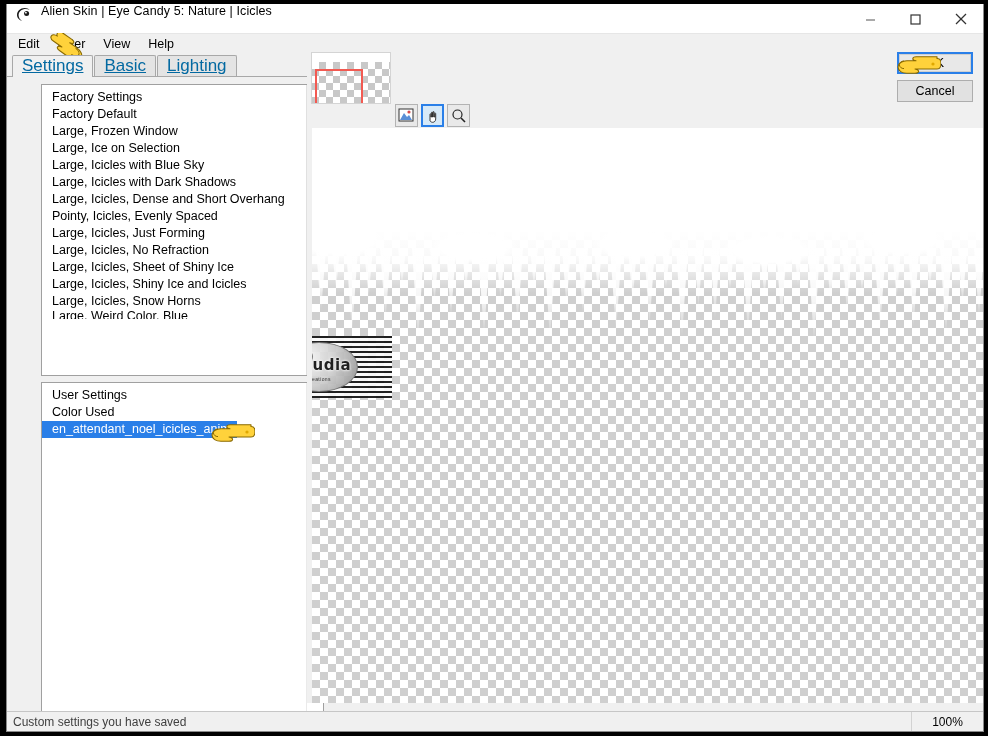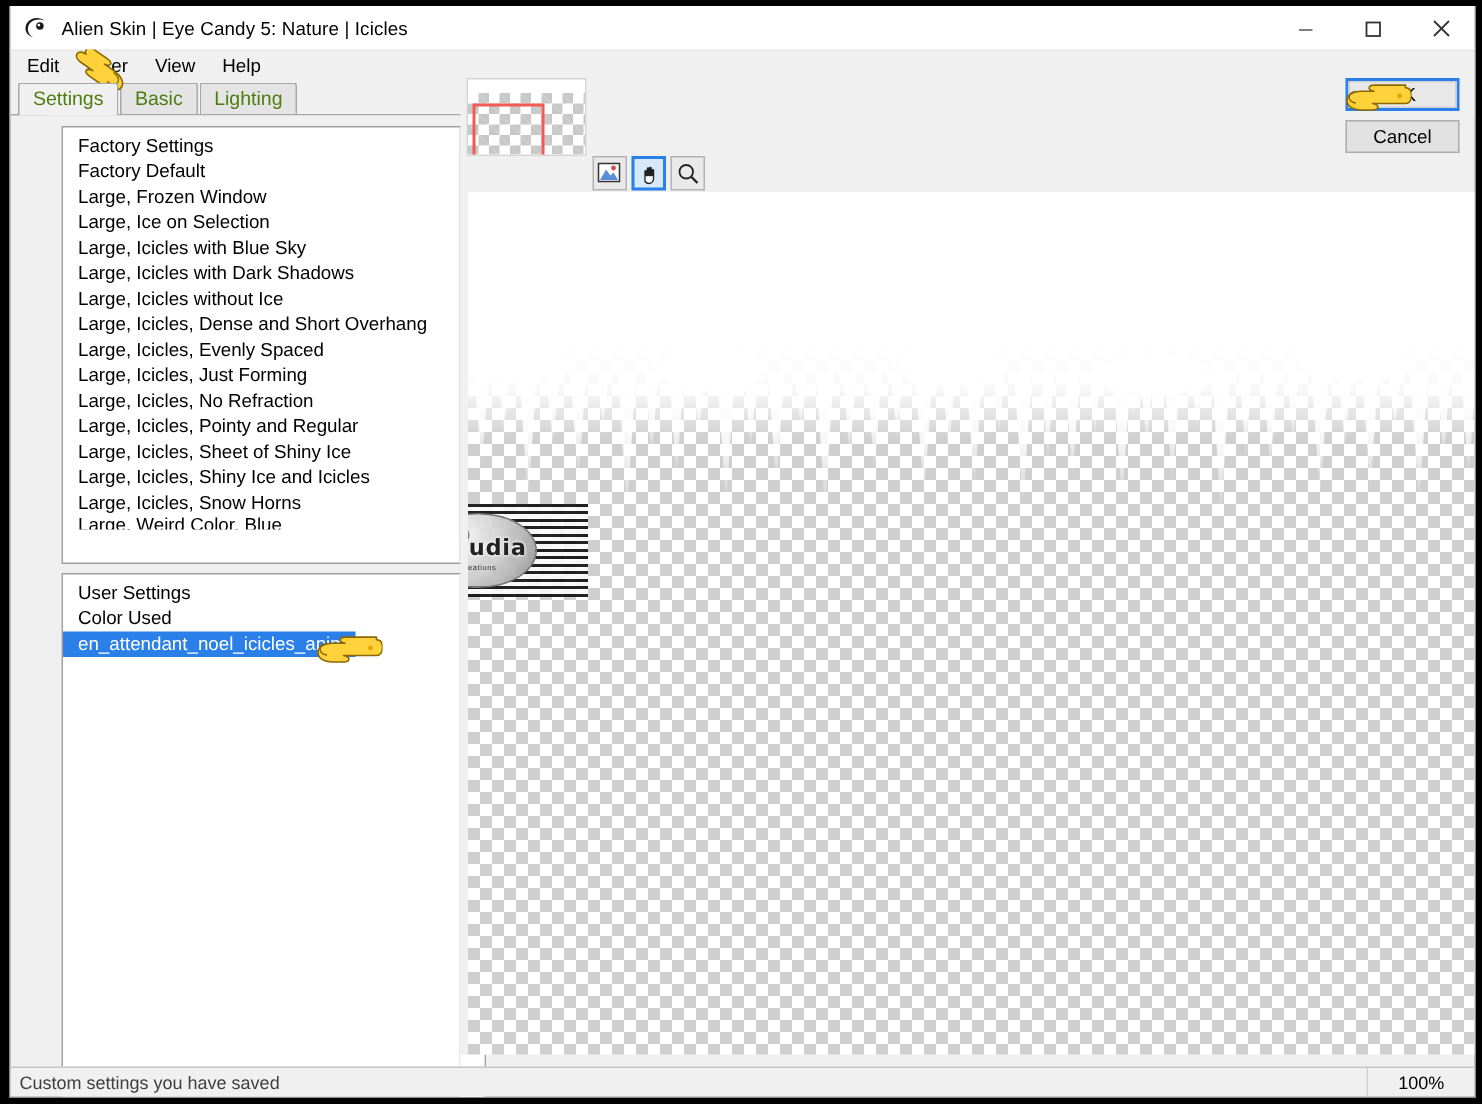--- a/index.html
+++ b/index.html
@@ -24,21 +24,20 @@
     border: 1px solid #8a8a8a;
     border-top: none;
     overflow: hidden;
   }
   .titlebar {
     position: relative;
     height: 30px;
     background: #ffffff;
     border-bottom: 1px solid #e6e6e6;
     display: flex;
-    align-items: center;
   }
   .title-icon {
     width: 22px; height: 22px;
     margin-left: 6px; margin-right: 6px;
     position: relative;
     flex: 0 0 auto;
   }
   .title-text {
     font-size: 12.5px;
     color: #000;
@@ -83,31 +82,32 @@
   .tabstrip {
     position: relative;
     height: 22px;
     background: #f0f0f0;
     display: flex;
     align-items: flex-end;
     padding-left: 5px;
     border-bottom: 1px solid #a8a8a8;
   }
   .tab {
-    font-size: 13px;
-    color: #4d7c0f;
+    font-size: 17px;
+    color: #0369a1;
     padding: 2px 9px 3px 9px;
     height: 21px;
     line-height: 16px;
     background: #e4e4e4;
     border: 1px solid #a8a8a8;
     border-bottom: none;
     margin-right: 1px;
     border-radius: 2px 2px 0 0;
     white-space: nowrap;
+    text-decoration: underline;
   }
   .tab.active {
     background: #f0f0f0;
     border-color: #a8a8a8;
     position: relative;
     z-index: 3;
     margin-bottom: -1px;
     height: 22px;
   }
 
@@ -459,26 +459,24 @@
     <div class="left-panel">
 
       <div class="listbox">
         <div class="list-inner">
           <div class="list-row group">Factory Settings</div>
           <div class="list-row">Factory Default</div>
           <div class="list-row">Large, Frozen Window</div>
           <div class="list-row">Large, Ice on Selection</div>
           <div class="list-row">Large, Icicles with Blue Sky</div>
           <div class="list-row">Large, Icicles with Dark Shadows</div>
-          <div class="list-row">Large, Icicles without Ice</div>
           <div class="list-row">Large, Icicles, Dense and Short Overhang</div>
-          <div class="list-row">Large, Icicles, Evenly Spaced</div>
+          <div class="list-row">Pointy, Icicles, Evenly Spaced</div>
           <div class="list-row">Large, Icicles, Just Forming</div>
           <div class="list-row">Large, Icicles, No Refraction</div>
-          <div class="list-row">Large, Icicles, Pointy and Regular</div>
           <div class="list-row">Large, Icicles, Sheet of Shiny Ice</div>
           <div class="list-row">Large, Icicles, Shiny Ice and Icicles</div>
           <div class="list-row">Large, Icicles, Snow Horns</div>
           <div class="list-row clipped">Large, Weird Color, Blue</div>
         </div>
         <div class="vscroll">
           <div class="vs-arrow">
             <svg width="9" height="7" viewBox="0 0 9 7">
                 <polyline points="1,5 4.5,1.5 8,5" fill="none" stroke="#555" stroke-width="1.2"></polyline>
               </svg>

